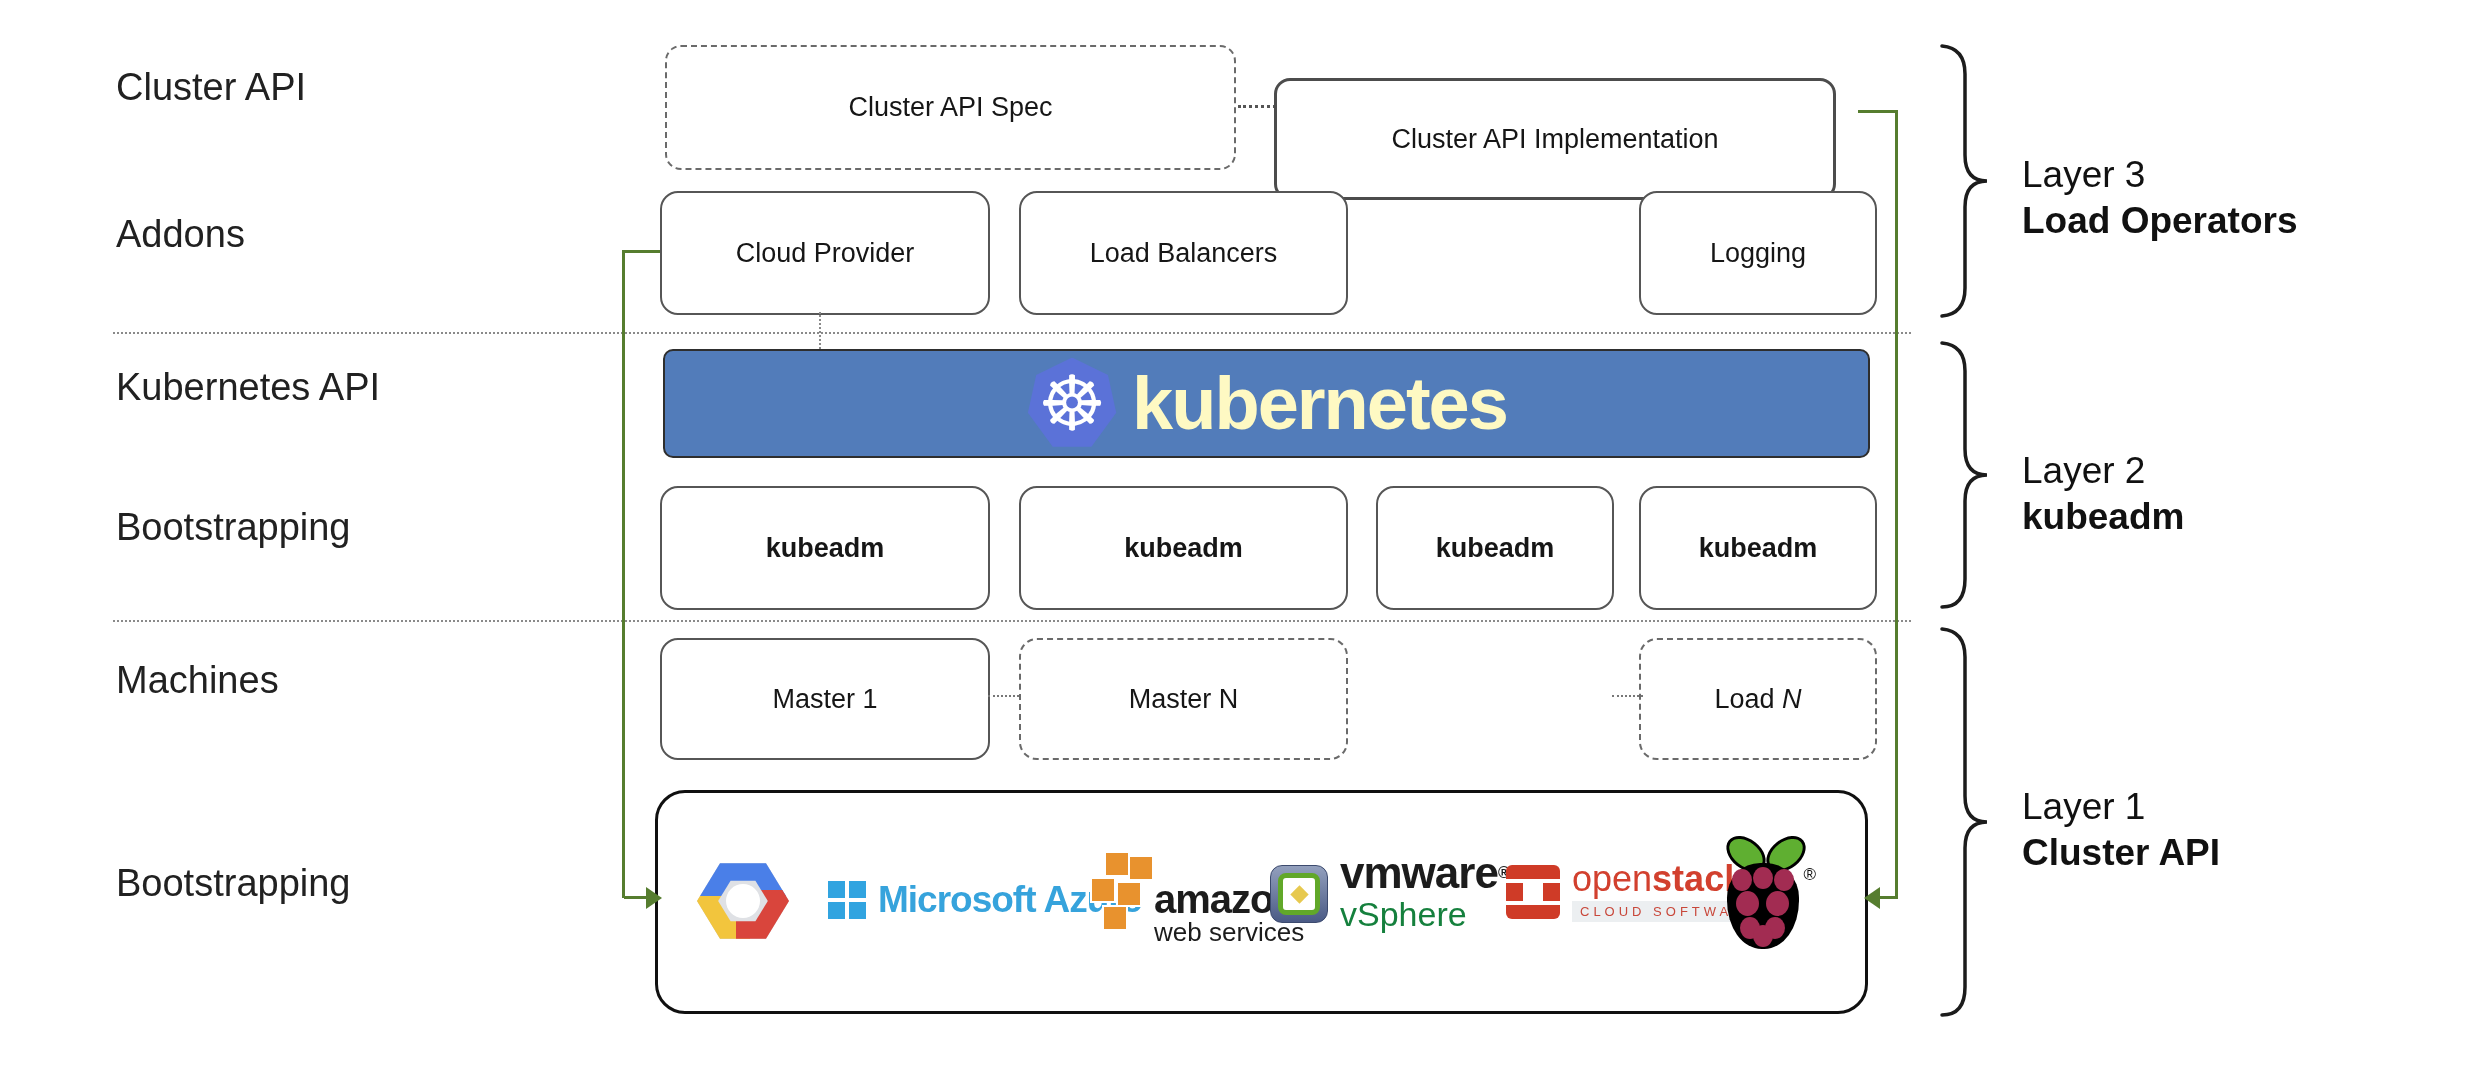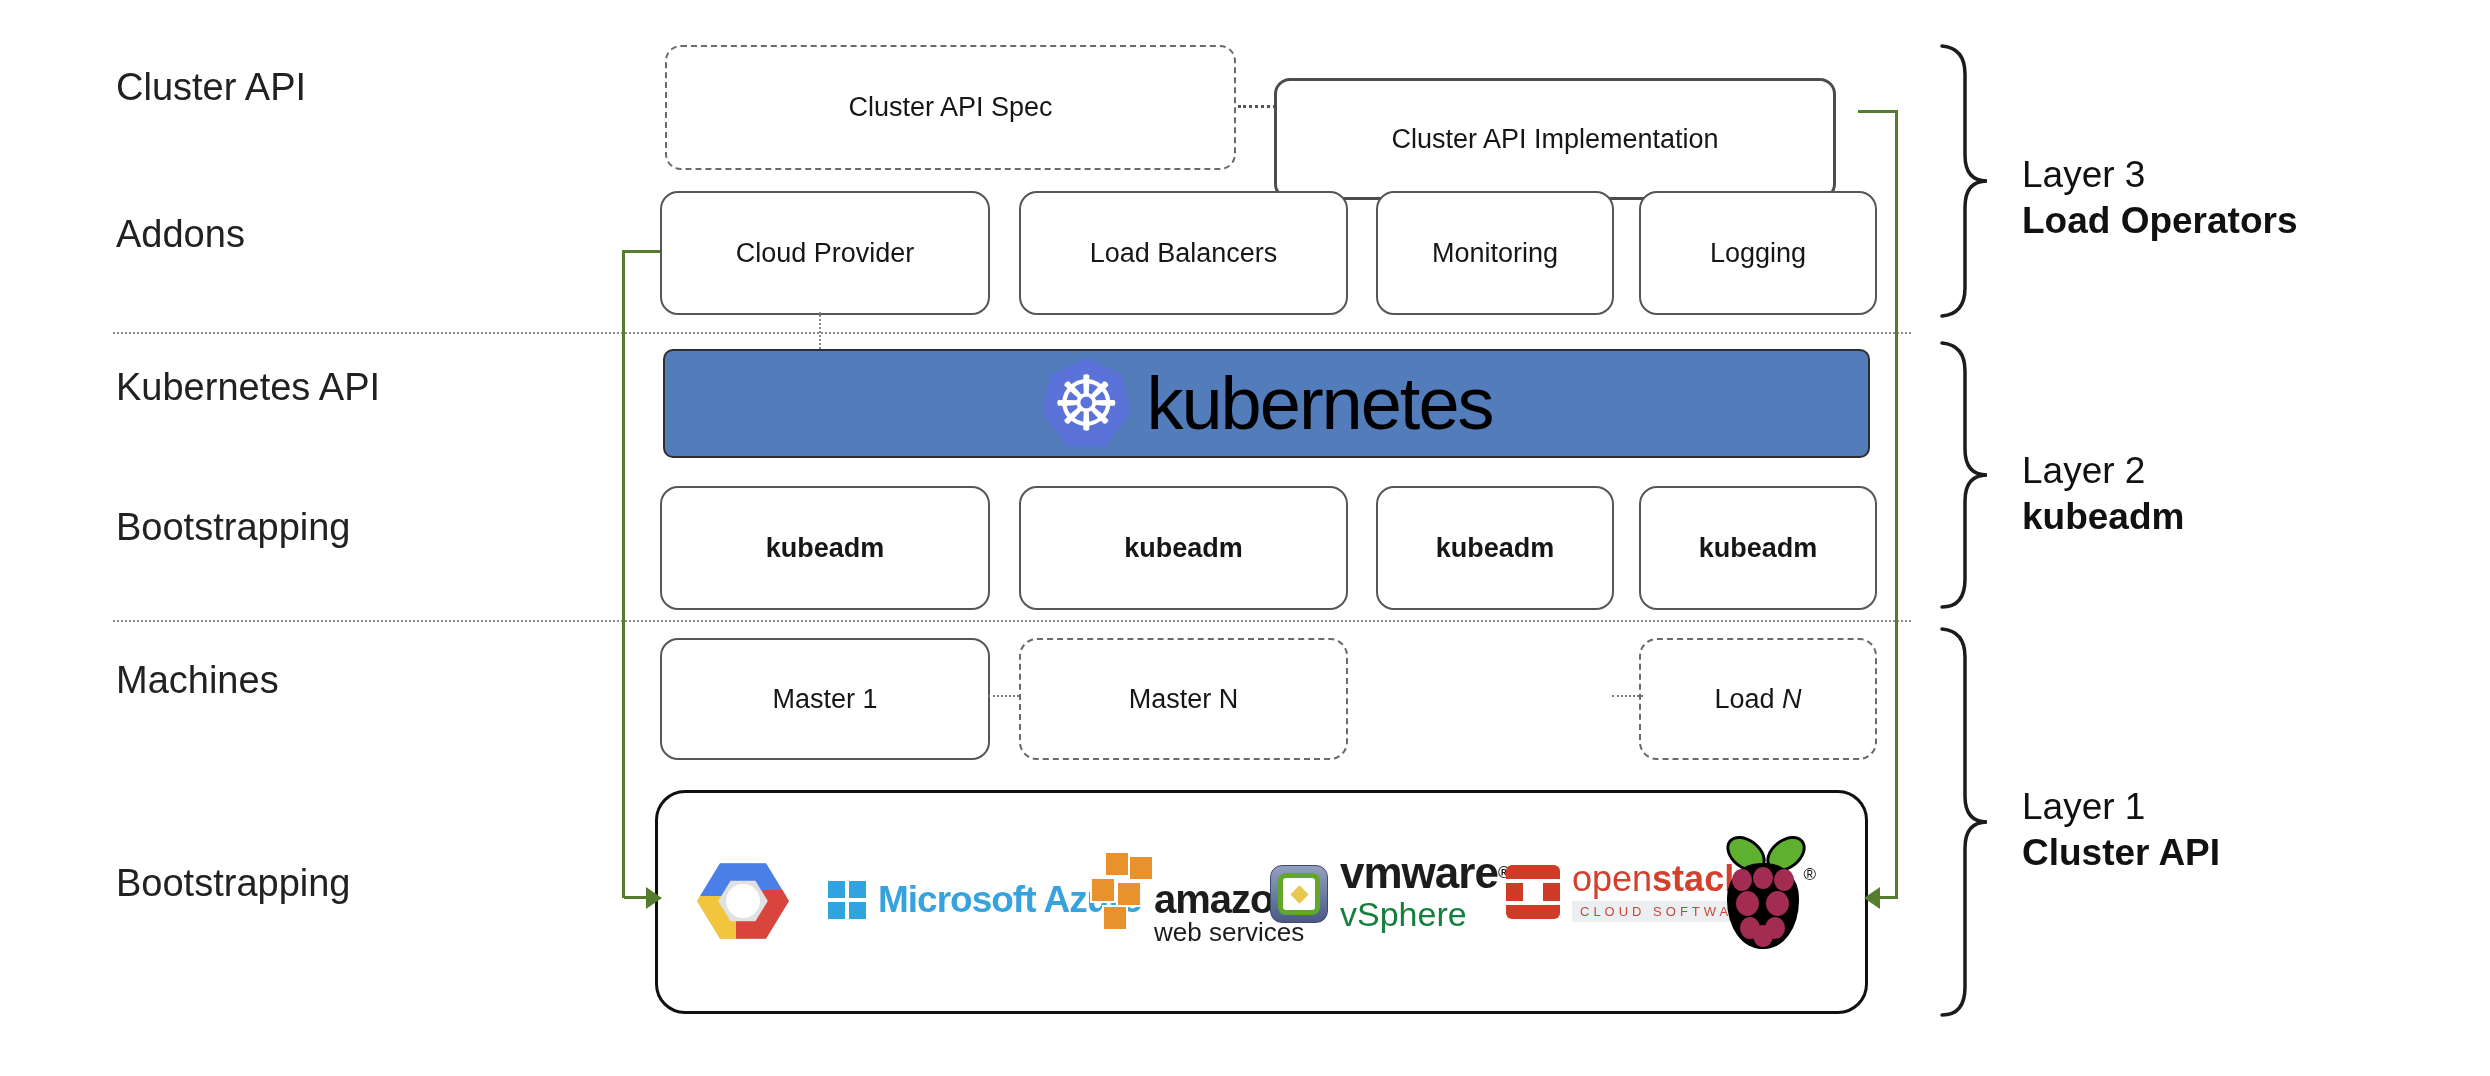--- a/index.html
+++ b/index.html
@@ -35,21 +35,21 @@
   .sep{position:absolute;left:113px;width:1798px;border-top:2px dotted #8a8a8a;}
   .sep1{top:332px;} .sep2{top:620px;}
 
   
   .banner{left:663px;top:349px;width:1203px;height:105px;background:#527cba;border:2px solid #2e2e2e;
           border-radius:10px;display:flex;align-items:center;justify-content:center;gap:14px;}
   .heptagon{width:92px;height:92px;background:#5b72d8;
             clip-path:polygon(50% 0%,89% 19%,98% 60%,71% 97%,29% 97%,2% 60%,11% 19%);
             display:flex;align-items:center;justify-content:center;}
   .wheel{font-family:"DejaVu Sans",sans-serif;font-size:76px;line-height:92px;color:#ffffff;}
-  .wordmark{font-size:74px;font-weight:normal;color:#000000;letter-spacing:-2px;}
+  .wordmark{font-size:74px;font-weight:bold;color:#fef9c3;letter-spacing:-2px;}
 
   
   .mlink{position:absolute;top:695px;width:31px;border-top:2px dotted #777;}
 
   
   .infra{left:655px;top:790px;width:1207px;height:218px;background:#fff;border:3px solid #101010;border-radius:30px;}
 
   
   .green{position:absolute;background:#567d2f;}
   .gl-h1{left:624px;top:250px;width:36px;height:3px;}
@@ -137,21 +137,20 @@
   <div class="sep sep1"></div>
   <div class="sep sep2"></div>
 
   <div class="dbox dashed spec-box">Cluster API Spec</div>
   <div class="abs spec-arrow-line"></div>
   <div class="abs spec-arrow-head"></div>
   <div class="dbox impl-box">Cluster API Implementation</div>
 
   <div class="dbox c2 r-addons">Load Balancers</div>
   <div class="dbox c1 r-addons">Cloud Provider</div>
-  <div class="dbox c3 r-addons">Monitoring</div>
   <div class="dbox c4 r-addons">Logging</div>
 
   <div class="drop"></div>
 
   <div class="abs banner">
     <div class="heptagon">
       <span class="wheel">☸</span>
     </div>
     <span class="wordmark">kubernetes</span>
   </div>

